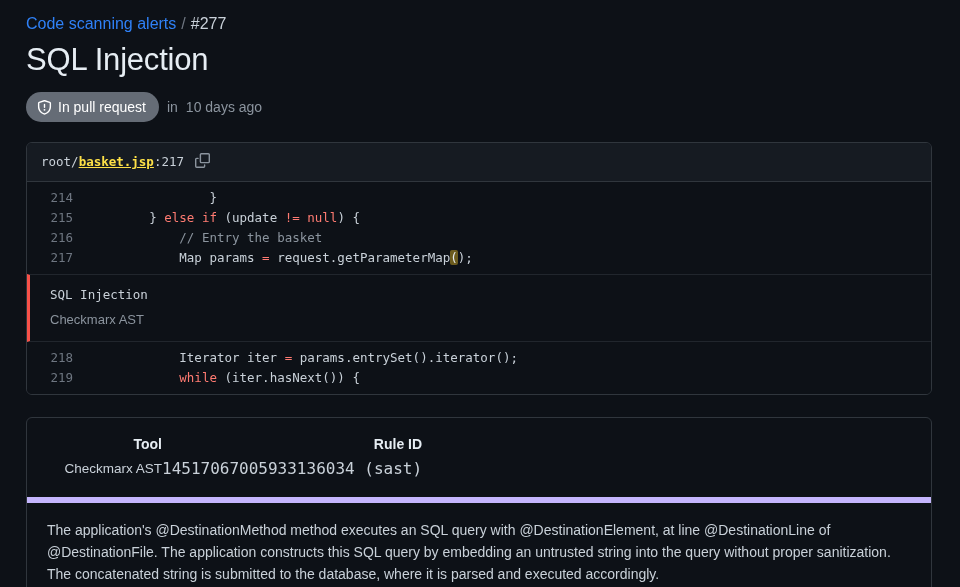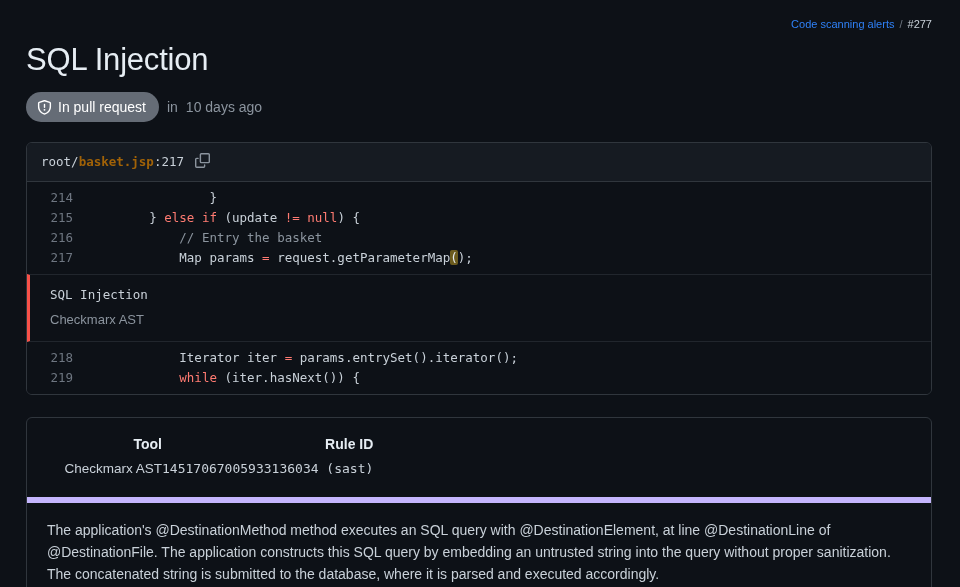--- a/index.html
+++ b/index.html
@@ -18,28 +18,27 @@
   }
   .page {
     width: 960px;
     height: 587px;
     padding: 14px 28px 0 26px;
     background: #0d1117;
   }
 
   
   .breadcrumb {
-    font-size: 11px;
+    font-size: 16px;
     line-height: 20px;
     color: #848d97;
     margin: 0 0 6px 0;
     display: flex;
     align-items: baseline;
     gap: 5px;
-    justify-content: flex-end;
   }
   .breadcrumb a {
     color: #2f81f7;
     text-decoration: none;
   }
   .breadcrumb .sep { color: #6e7681; }
   .breadcrumb .num { color: #c9d1d9; }
 
   
   .page-title {
@@ -102,21 +101,21 @@
     display: flex;
     align-items: center;
     gap: 10px;
   }
   .code-path {
     font-family: "DejaVu Sans Mono", monospace;
     font-size: 12.5px;
     line-height: 18px;
     color: #c9d1d9;
   }
-  .code-path b { font-weight: 700; color: #a16207; }
+  .code-path b { font-weight: 700; color: #fde047; text-decoration: underline; }
   .copy-btn {
     display: inline-flex;
     align-items: center;
     padding: 1px;
     background: none;
     border: none;
     cursor: pointer;
   }
 
   .code-body { background: #0d1117; padding: 6px 0; }
@@ -182,21 +181,21 @@
     color: #e6edf3;
     line-height: 20px;
   }
   .meta-value {
     font-size: 13.5px;
     color: #c9d1d9;
     line-height: 20px;
   }
   .meta-value.mono {
     font-family: "DejaVu Sans Mono", monospace;
-    font-size: 13px;
+    font-size: 16px;
   }
 
   .description {
     padding: 16px 20px 18px 20px;
     font-size: 14px;
     line-height: 22px;
     color: #c9d1d9;
     border-bottom: 1px solid #30363d;
   }
 </style>

